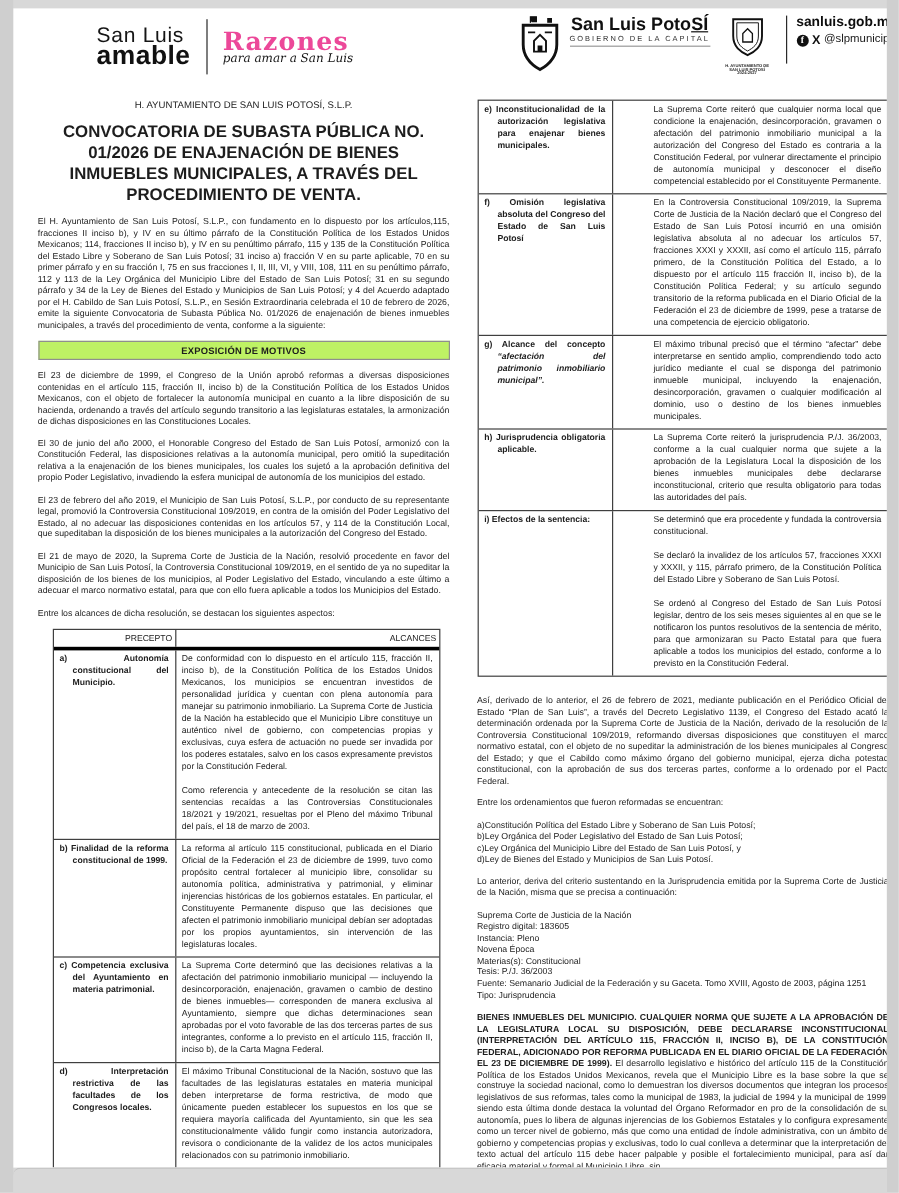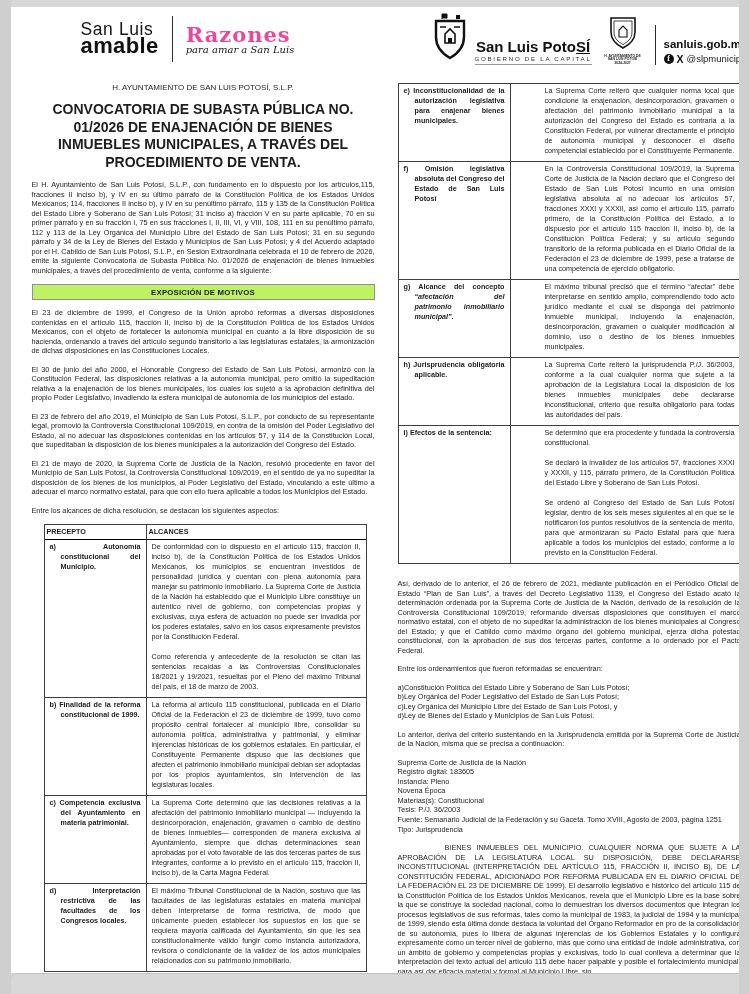--- a/index.html
+++ b/index.html
@@ -13,21 +13,21 @@
   
   header{display:flex;align-items:center;height:62px;padding:2px 11px 0 70px;box-sizing:border-box;}
   .amable{line-height:1;}
   .am1{font-size:17.5px;font-weight:400;letter-spacing:.6px;color:#151515;}
   .am2{font-size:22px;font-weight:800;letter-spacing:.4px;margin-top:-3px;color:#111;}
   .vdiv{width:1px;height:46px;background:#2a2a2a;margin:0 13px;flex:0 0 auto;}
   .vdiv2{width:1px;height:40px;background:#2a2a2a;margin:0 8px;flex:0 0 auto;}
   .razones{line-height:1;}
   .rz1{font-family:"DejaVu Serif",serif;font-size:21px;font-weight:700;letter-spacing:1px;color:#ec4899;}
   .rz2{font-family:"DejaVu Serif",serif;font-style:italic;font-size:10px;margin-top:0;color:#141414;white-space:nowrap;}
-  .hright{display:flex;align-items:flex-end;margin-left:auto;}
+  .hright{display:flex;align-items:flex-start;margin-left:auto;}
   .shield{flex:0 0 auto;margin-right:7px;}
   .slpwm{text-align:center;margin-right:9px;line-height:1;}
   .slp1{font-size:15px;font-weight:800;white-space:nowrap;color:#101010;}
   .slp1 .und{text-decoration:underline;}
   .slp2{font-size:6.2px;letter-spacing:1.7px;color:#2e2e2e;margin-top:2px;border-bottom:1px solid #9a9a9a;padding-bottom:2px;}
   .seal{flex:0 0 auto;text-align:center;line-height:1;margin-right:2px;}
   .sealtxt{font-size:3.4px;font-weight:700;color:#222;margin-top:1px;width:44px;}
   .web{line-height:1.15;}
   .web1{font-size:11.5px;font-weight:800;color:#0d0d0d;}
   .web2{display:flex;align-items:center;gap:3px;margin-top:2px;}
@@ -42,34 +42,34 @@
   .doc-title{font-size:8px;font-weight:400;text-align:center;margin:0 0 9px;}
   .doc-sub{font-size:14px;font-weight:700;text-align:center;margin:0 6px 9px;line-height:1.25;}
   p.body{font-size:7.3px;line-height:9.5px;text-align:justify;margin:0 0 9px;}
   .section-bar{background:#bef264;border:1px solid #8f8f8f;text-align:center;font-weight:700;
                font-size:7.8px;padding:2.5px 0;margin:0 0 8px;letter-spacing:.2px;}
   .pre{white-space:pre-line;}
 
   
   .atable{border:1px solid #3f3f3f;font-size:7.2px;line-height:10px;}
   .t-left{margin:0 8px 0 12px;}
-  .thead{display:grid;border-bottom:1px solid #000000;font-weight:700;text-align:left;}
+  .thead{display:grid;border-bottom:3px solid #000000;font-weight:400;text-align:right;}
   .t-left .thead,.t-left .trow{grid-template-columns:102px 1fr;}
   .t-right .thead,.t-right .trow{grid-template-columns:112px 1fr;gap:29px;}
   .thead .hc{padding:2px 2px;}
   .thead .hc:first-child{border-right:1px solid #3f3f3f;}
   .trow{display:grid;}
   .trow + .trow{border-top:1px solid #3f3f3f;}
   .cell{padding:2px 5px 5px;box-sizing:border-box;}
   .lab{font-weight:700;border-right:1px solid #3f3f3f;padding-left:16px;text-indent:-11px;text-align:justify;}
   .lab .it{font-style:italic;}
   .val{text-align:justify;white-space:pre-line;}
 
   .jurisp{font-size:7.3px;line-height:9.5px;text-align:justify;margin:9px 0 0;}
-  .jurisp strong{font-weight:400;margin-left:47px;}
+  .jurisp strong{font-weight:700;}
   .cit{font-size:7.3px;line-height:9.6px;margin:0 0 9px;}
   .m0{margin:0;}
   .mb0{margin-bottom:0;}
 </style>
 </head>
 <body>
 
 <div class="canvas">
   <div class="sheet">
 

